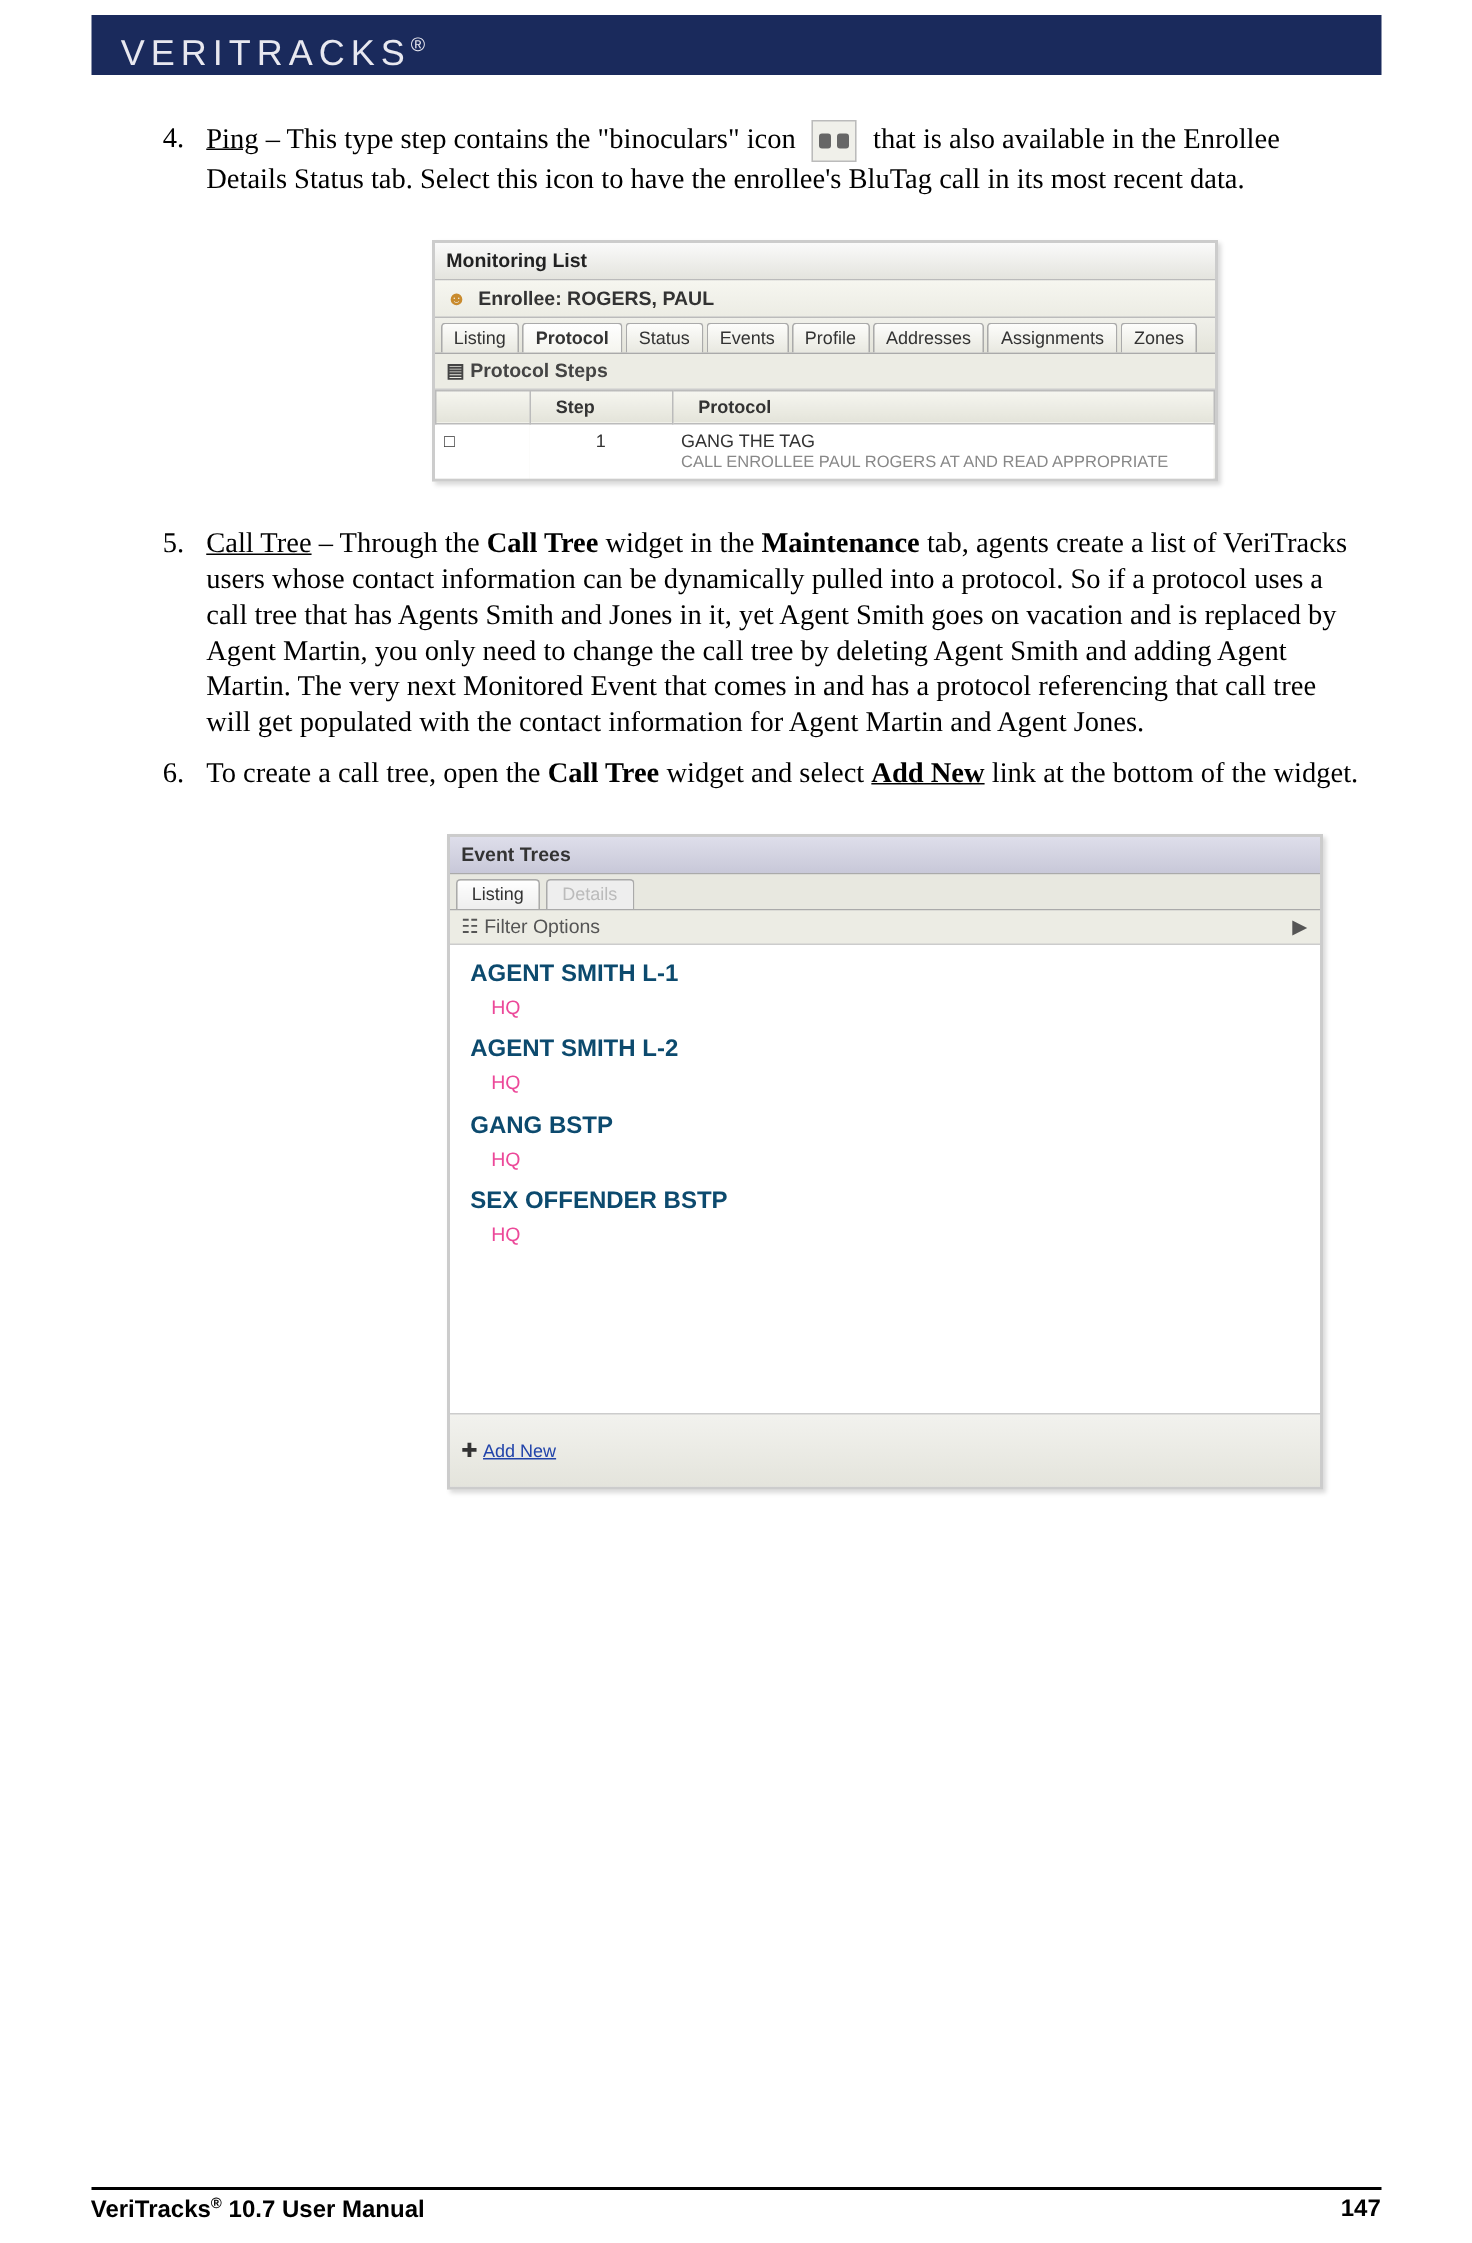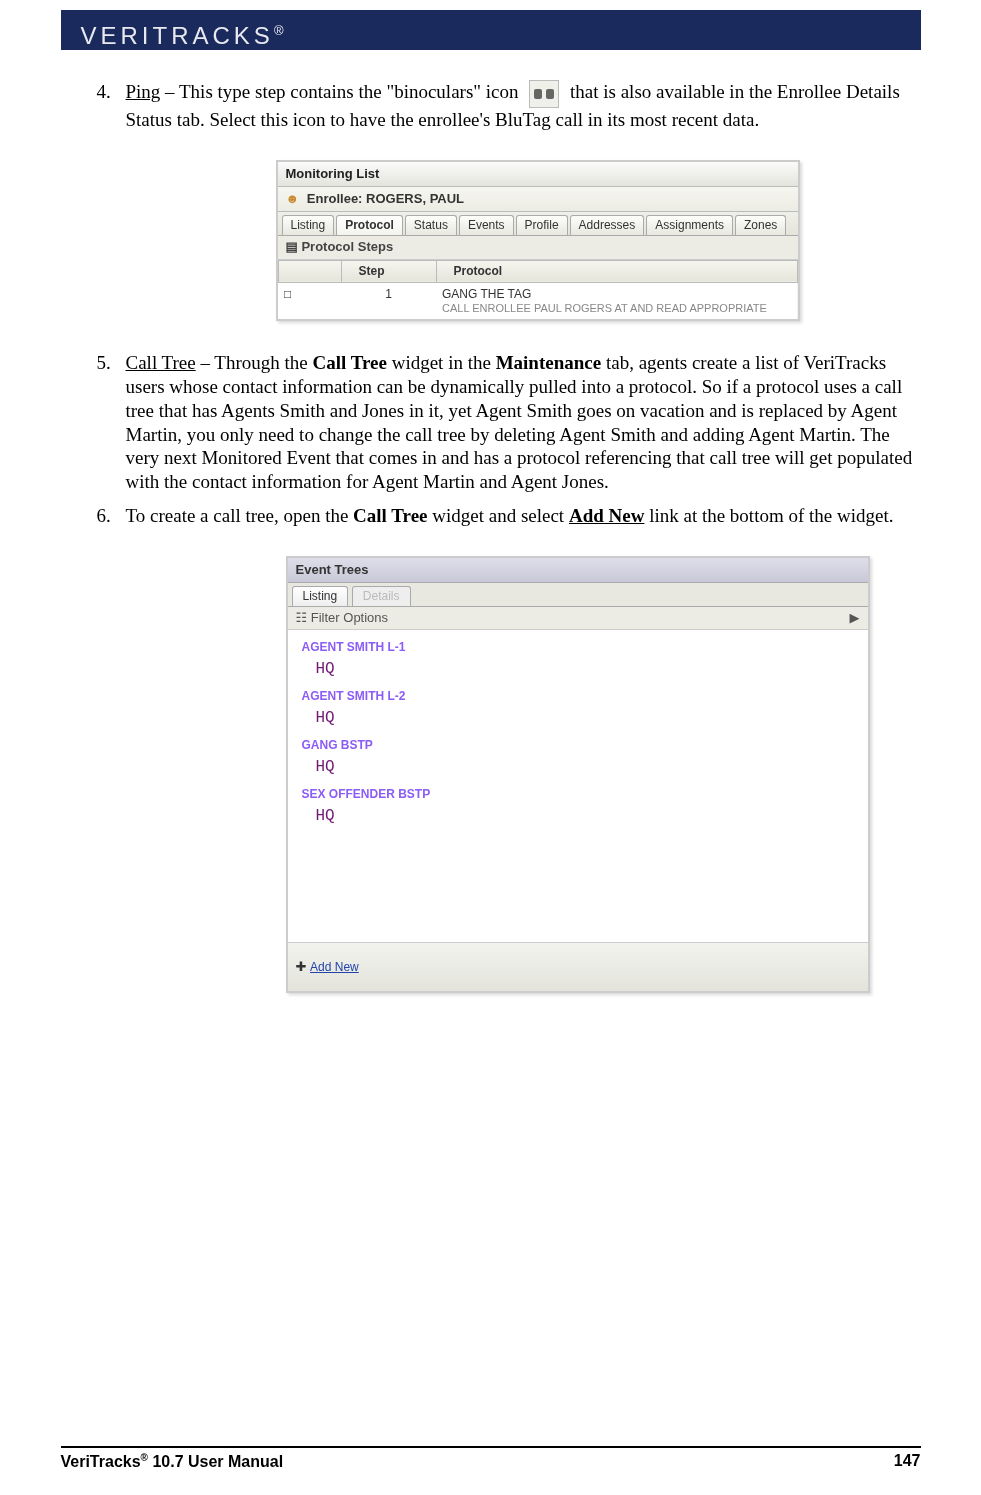--- a/index.html
+++ b/index.html
@@ -32,21 +32,21 @@
     letter-spacing: 4px;
     font-weight: 300;
   }
   .logo sup { font-size: 13px; letter-spacing: 0; }
   .content {
     width: 860px;
     margin: 30px auto 0;
     font-size: 19px;
     line-height: 1.25;
   }
-  ol { margin: 0; padding-left: 55px; }
+  ol { margin: 12px; padding-left: 55px; }
   ol li { padding-left: 10px; margin-bottom: 10px; }
   .u { text-decoration: underline; }
   .b { font-weight: bold; }
   .mini-window {
     border: 2px solid #ccc;
     background: #f2f2ee;
     font-family: Tahoma, Verdana, sans-serif;
     font-size: 13px;
     color: #333;
     margin: 28px auto 30px;
@@ -154,34 +154,34 @@
     padding: 3px 8px;
     color: #555;
     display:flex;
     justify-content:space-between;
   }
   .ct .list {
     background: #fff;
     min-height: 300px;
     padding: 6px 0;
   }
-  .ct .item { padding: 4px 14px; font-weight: bold; font-size: 12px; color: #8b5cf6; }
-  .ct .loc { padding: 0 28px 6px; font-weight: normal; color: #701a75; font-size: 16px; font-family: Liberation Mono, monospace; }
+  .ct .item { padding: 4px 14px; font-weight: bold; font-size: 16px; color: #0c4a6e; }
+  .ct .loc { padding: 0 28px 6px; font-weight: normal; color: #ec4899; font-size: 13px; }
   .ct .addnew {
     background: linear-gradient(#f2f2ee,#e4e4dc);
     border-top: 1px solid #ccc;
     padding: 16px 8px;
   }
   .ct .addnew a { color: #2244aa; text-decoration: underline; font-size: 12px; }
   .footer {
     position: absolute;
     bottom: 22px;
     left: 0; right: 0;
     width: 860px;
-    margin: 12px auto;
+    margin: 0 auto;
     border-top: 2px solid #000;
     padding-top: 4px;
     font-family: Arial, sans-serif;
     font-weight: bold;
     font-size: 16px;
     display: flex;
     justify-content: space-between;
   }
   .footer sup { font-size: 10px; }
 </style>

